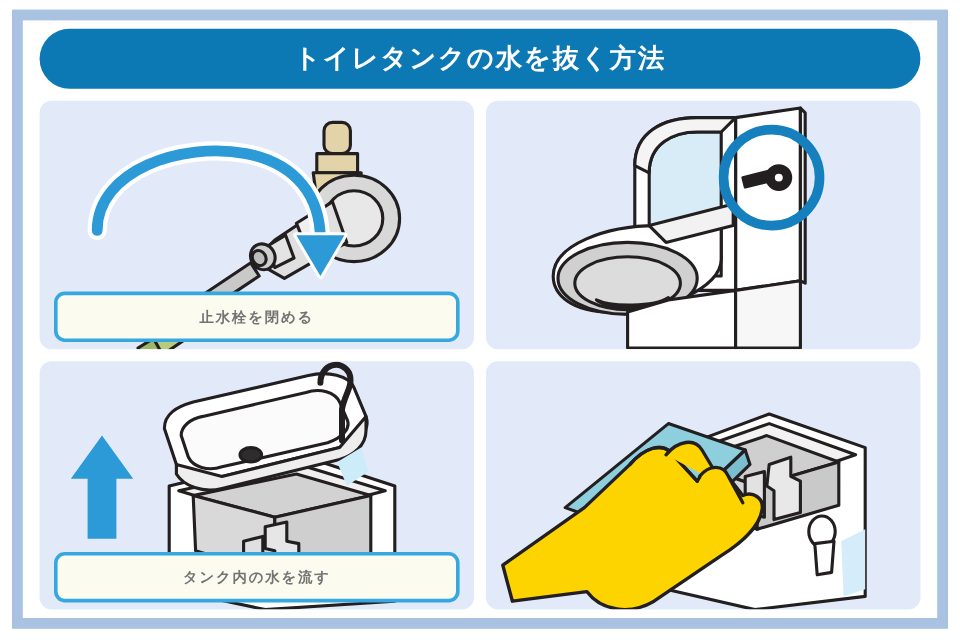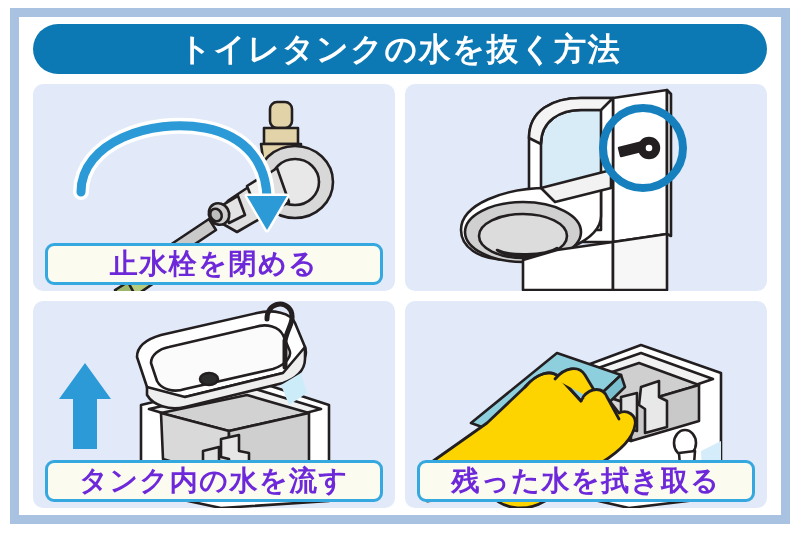--- a/index.html
+++ b/index.html
@@ -45,21 +45,21 @@
     width: 734px;
     height: 50px;
     background: #0c78b4;
     border-radius: 26px;
     display: flex;
     align-items: center;
     justify-content: center;
   }
   .title-text {
     color: #ffffff;
-    font-size: 32px;
+    font-size: 22px;
     font-weight: bold;
     letter-spacing: 1.5px;
     line-height: 1;
   }
 
   
   .grid {
     position: absolute;
     left: 5px;
     top: 60px;
@@ -101,22 +101,22 @@
     box-sizing: border-box;
     background: #fbfbef;
     border: 3px solid #35a8df;
     border-radius: 9px;
     display: flex;
     align-items: center;
     justify-content: center;
     z-index: 5;
   }
   .caption-text {
-    color: #6d28d9;
-    font-size: 28px;
+    color: #737373;
+    font-size: 12px;
     font-weight: bold;
     letter-spacing: 1.5px;
     line-height: 1;
     white-space: nowrap;
   }
   .annot {
     fill: #2b9ad6;
     font-size: 21px;
     font-weight: bold;
     font-family: "Liberation Sans", "DejaVu Sans", sans-serif;
@@ -288,20 +288,17 @@
                        C222 108, 232 114, 230 124
                        C228 138, 212 152, 196 162
                        L140 200 C120 212, 96 208, 84 192
                        L22 200 L14 170 L82 122 Z" fill="#fdd400"></path>
               <path d="M120 86 C132 72, 146 68, 154 76 L176 100" fill="none"></path>
               <path d="M150 78 C160 66, 174 64, 180 74 L198 104" fill="#fdd400"></path>
               <path d="M178 96 C186 86, 198 86, 202 96 L214 118" fill="#fdd400"></path>
             </g>
           </svg>
         </div>
-        <div class="caption">
-          <span class="caption-text">残った水を拭き取る</span>
-        </div>
       </div>
 
     </div>
   </div>
 </div>
 
 </body></html>

